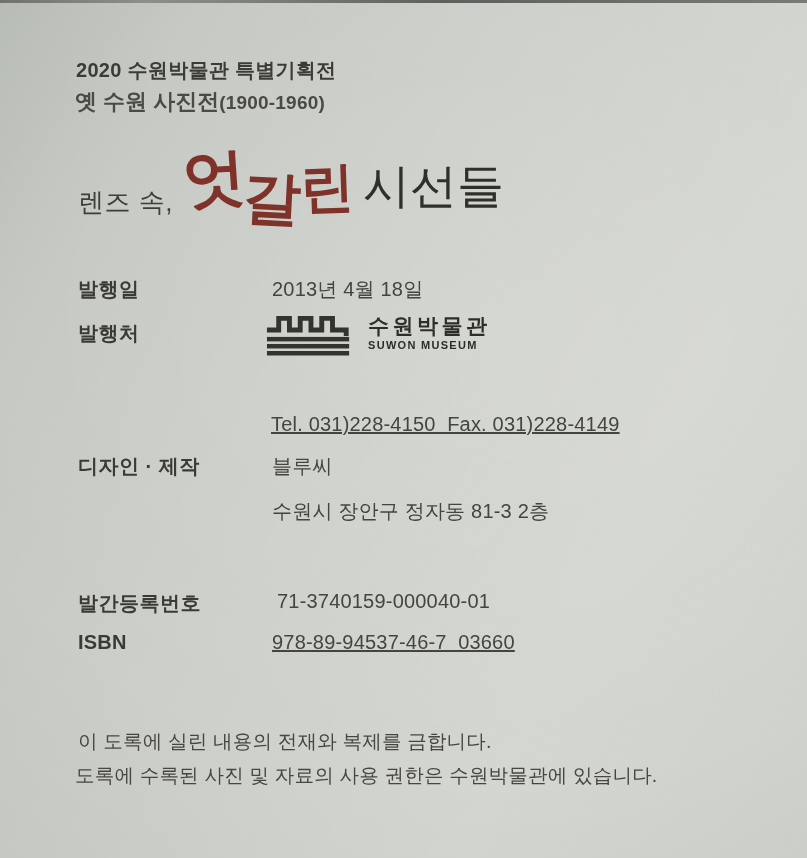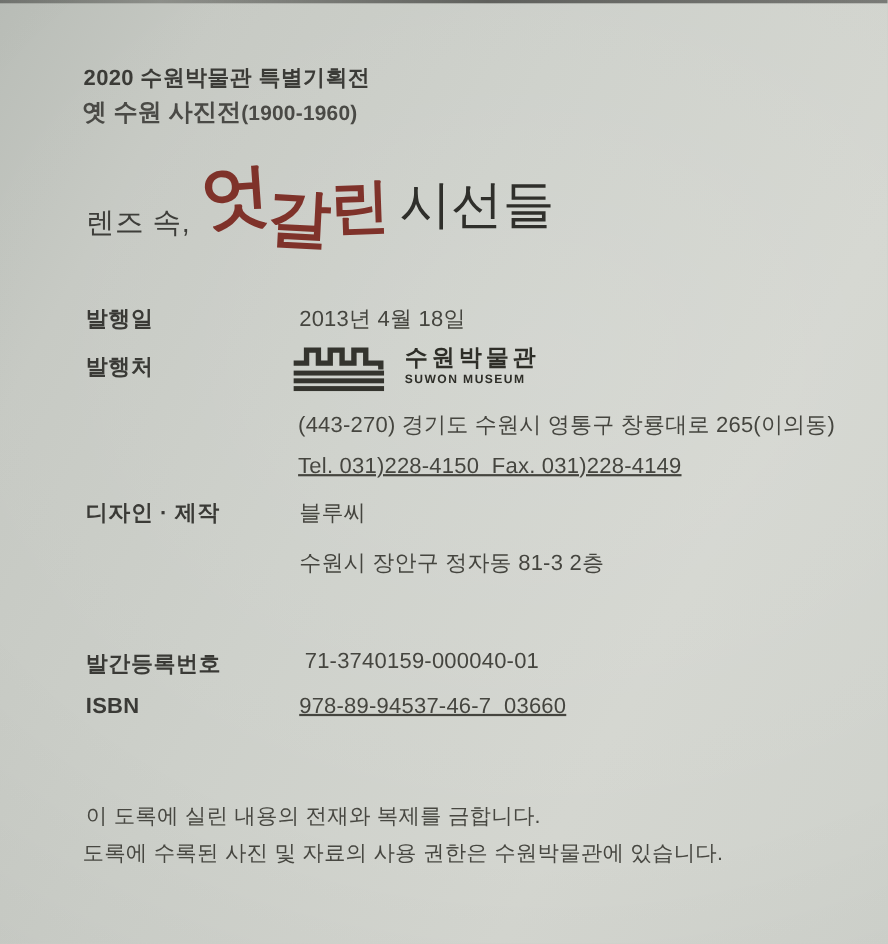--- a/index.html
+++ b/index.html
@@ -69,21 +69,20 @@
       <path d="M2 21 H14 V9 H25 V21 H36 V9 H47 V21 H58 V9 H69 V21 H83 V27" fill="none" stroke="#34342e" stroke-width="5"></path>
       <rect x="2" y="28" width="84" height="4.6" fill="#34342e"></rect>
       <rect x="2" y="35.2" width="84" height="4.6" fill="#34342e"></rect>
       <rect x="2" y="42.4" width="84" height="4.6" fill="#34342e"></rect>
     </svg>
     <div id="logo-text">
       <div id="logo-kr">수원박물관</div>
       <div id="logo-en">SUWON MUSEUM</div>
     </div>
   </div>
-  <div class="abs val" style="top:373px;left:271px;">(443-270) 경기도 수원시 영통구 창룡대로 265(이의동)</div>
   <div class="abs val prewrap" style="top:413px;left:271px;">Tel. 031)228-4150  Fax. 031)228-4149</div>
 
   <div class="abs lbl" style="top:453px;left:78px;">디자인 · 제작</div>
   <div class="abs val" style="top:453px;left:272px;">블루씨</div>
   <div class="abs val" style="top:498px;left:272px;">수원시 장안구 정자동 81-3 2층</div>
 
   <div class="abs lbl" style="top:590px;left:78px;">발간등록번호</div>
   <div class="abs val" style="top:590px;left:277px;">71-3740159-000040-01</div>
 
   <div class="abs lbl" style="top:631px;left:78px;letter-spacing:0.2px;">ISBN</div>

